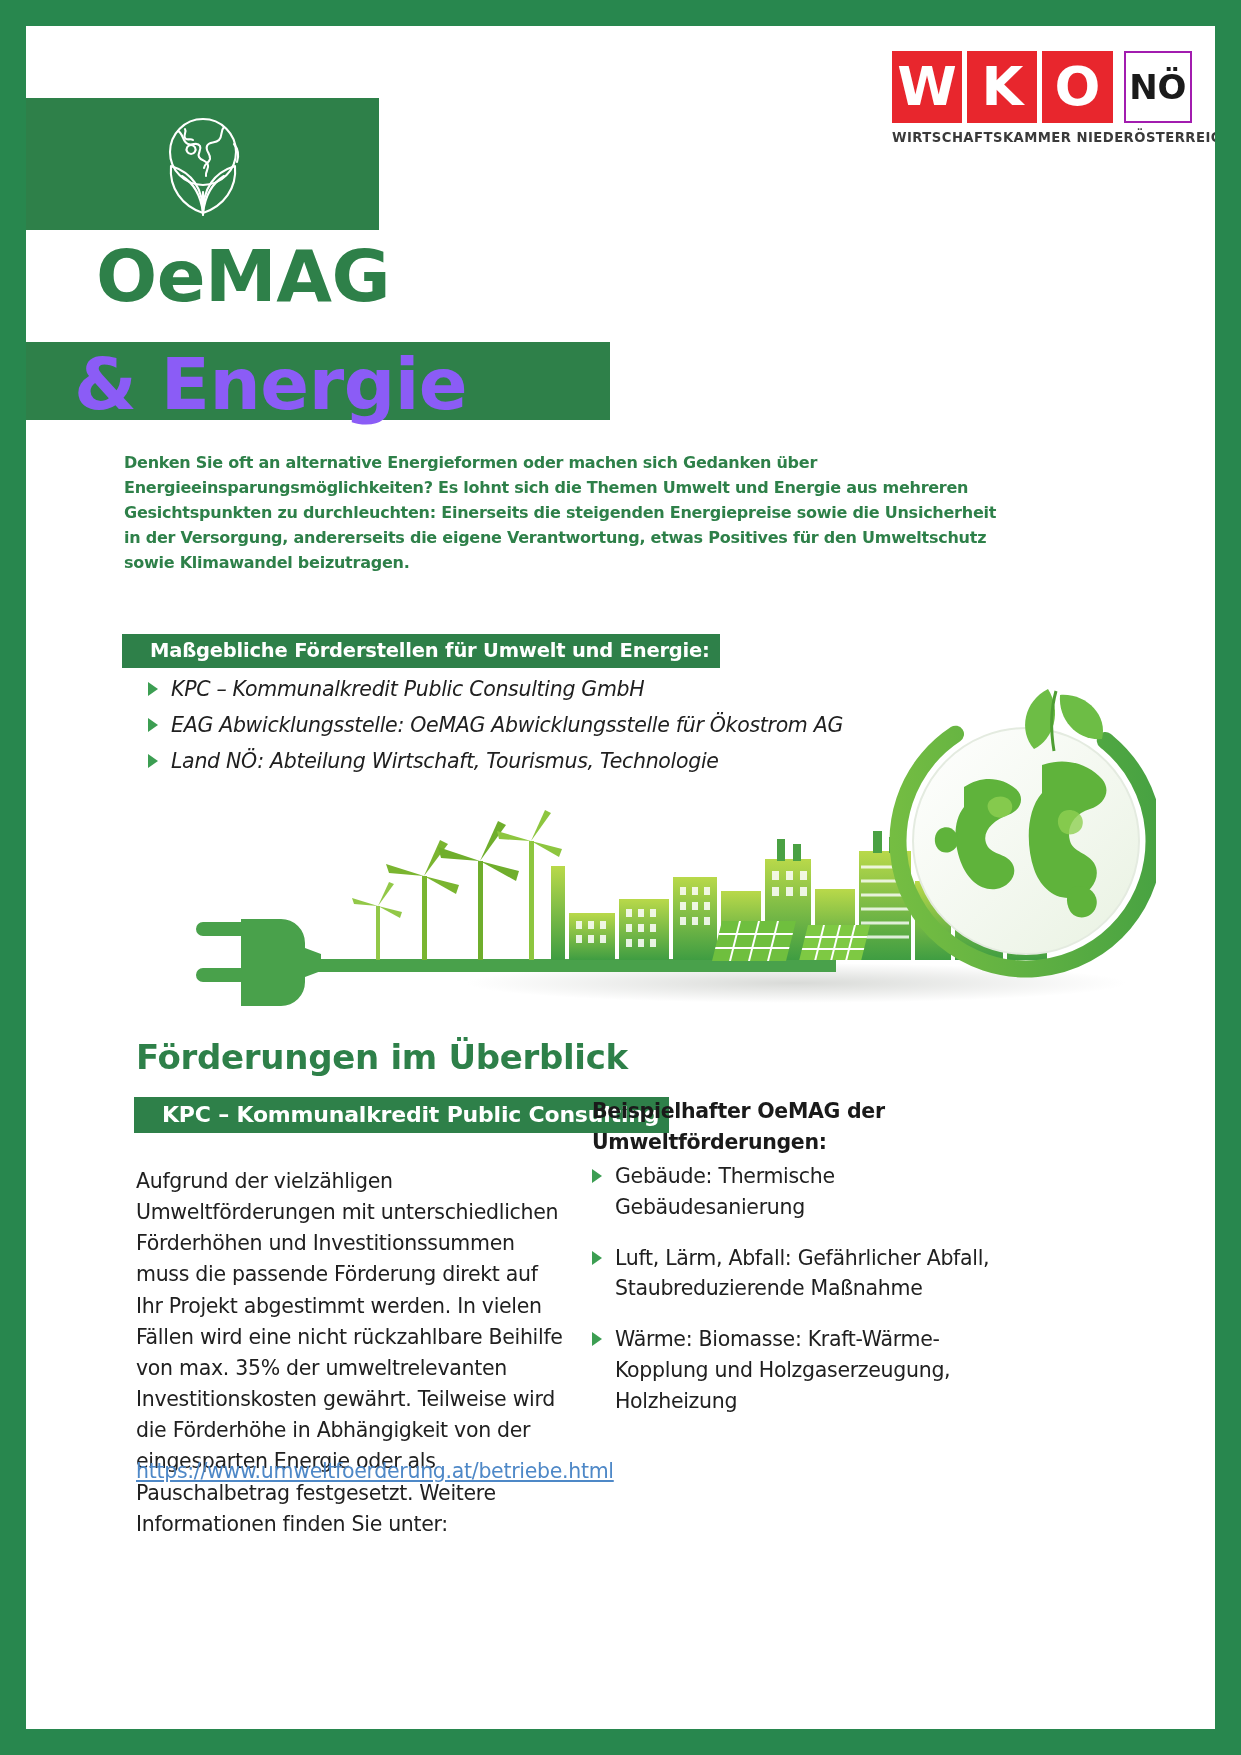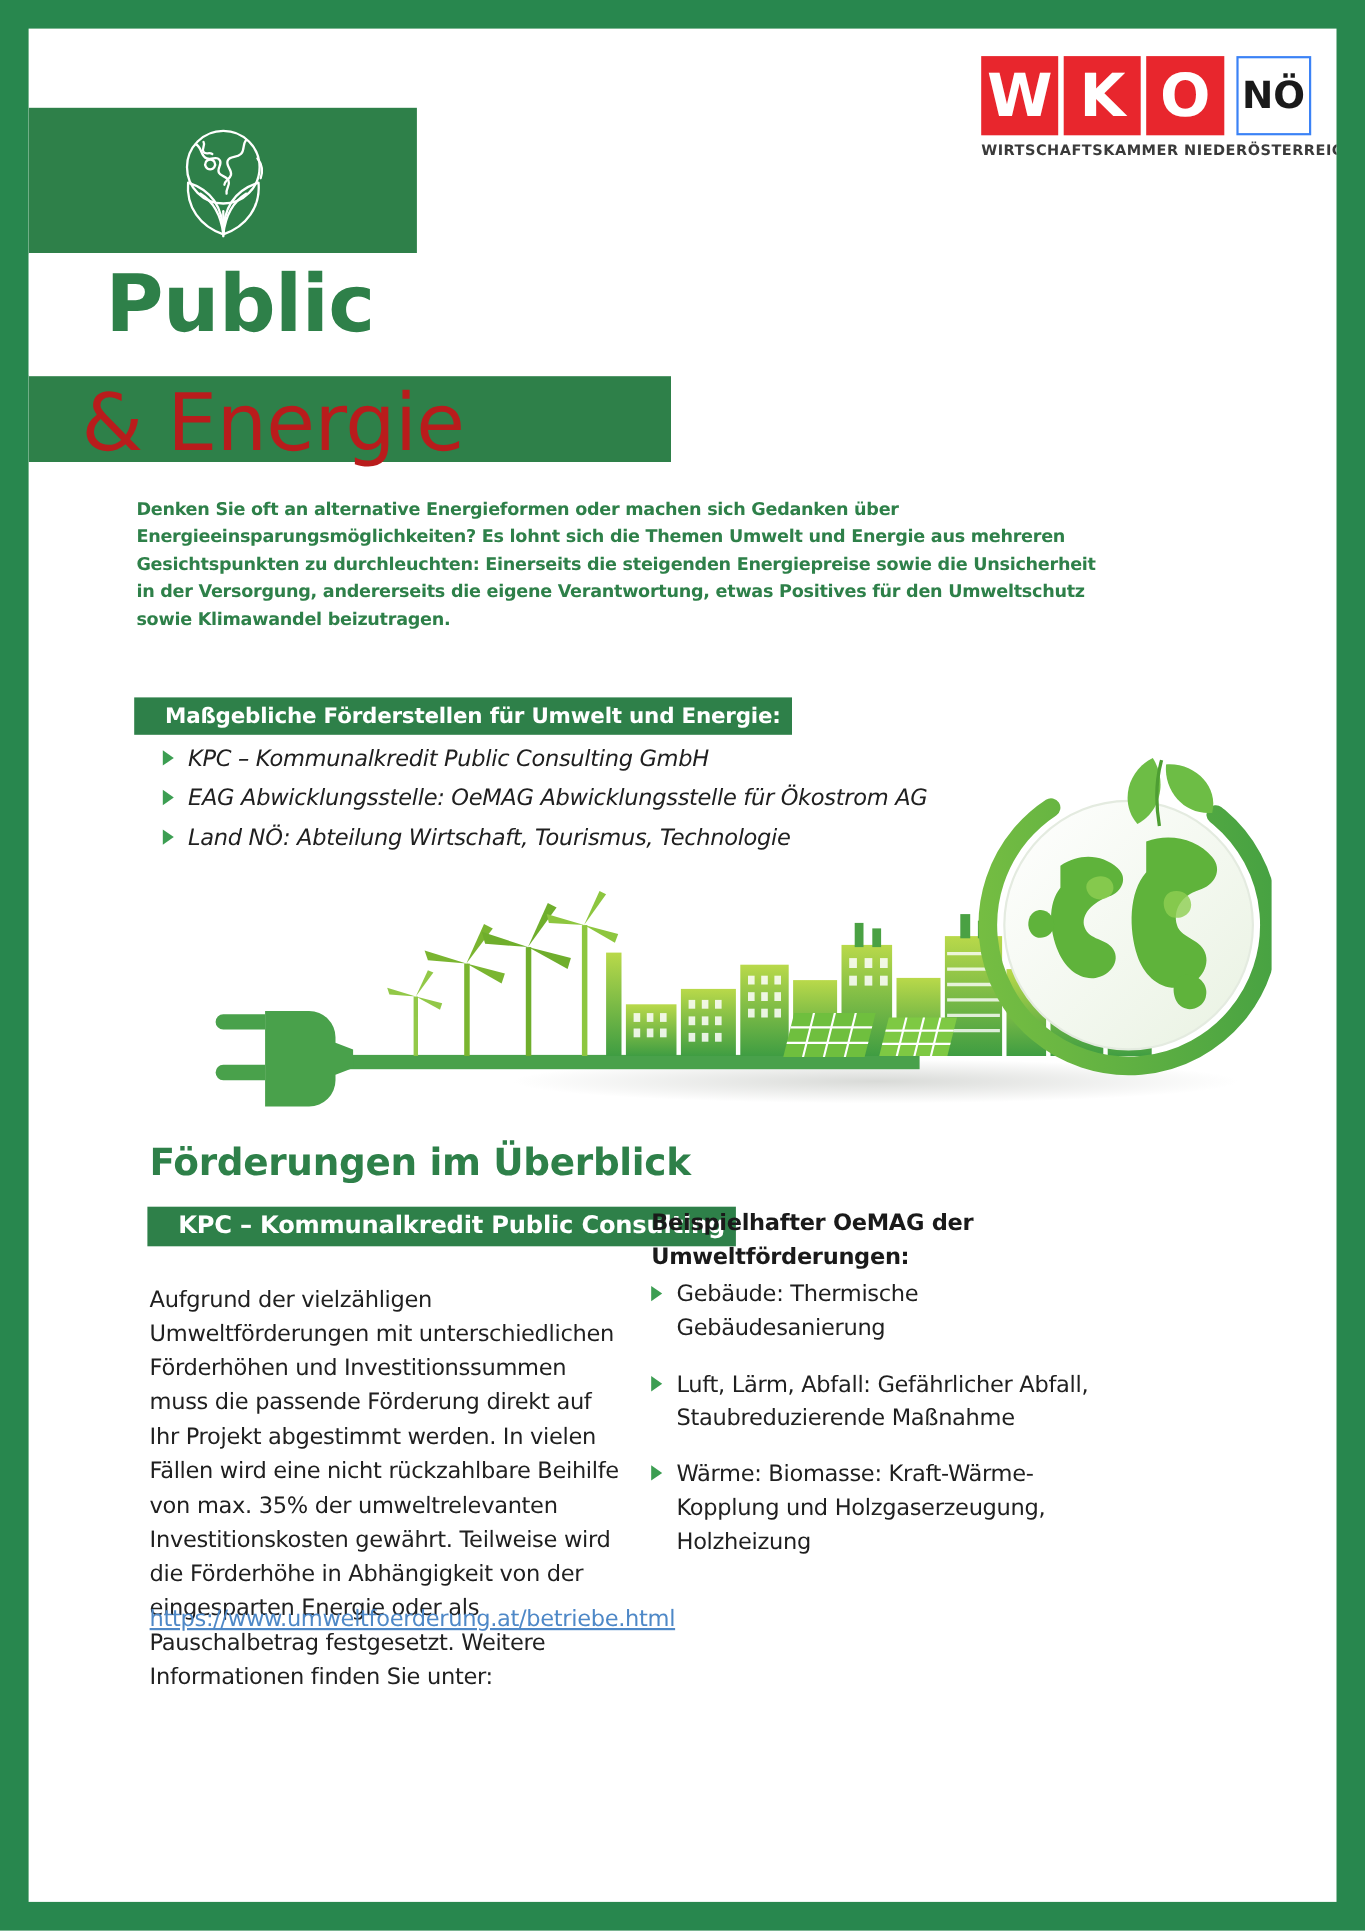--- a/index.html
+++ b/index.html
@@ -42,21 +42,21 @@
     background: #e8262d;
     width: 72px; height: 72px;
     display: flex; align-items: center; justify-content: center;
     color: #ffffff;
     font-weight: bold;
     font-size: 54px;
     line-height: 1;
     font-family: "DejaVu Sans", sans-serif;
   }
   .wko-no {
-    border: 2px solid #3b82f6;
+    border: 2px solid #a21caf;
     width: 70px; height: 72px;
     display: flex; align-items: center; justify-content: center;
     color: #1a1a1a;
     font-weight: bold;
     font-size: 34px;
     font-family: "DejaVu Sans", sans-serif;
     margin-left: 6px;
   }
   #wko-sub {
     margin-top: 7px;
@@ -97,22 +97,22 @@
   #title-line2-bg {
     position: absolute;
     left: 0; top: 316px;
     width: 584px; height: 78px;
     background: #2e8049;
   }
   #title-line2 {
     position: absolute;
     left: 48px; top: 322px;
     font-size: 72px;
-    font-weight: normal;
-    color: #b91c1c;
+    font-weight: bold;
+    color: #8b5cf6;
     letter-spacing: -0.5px;
     line-height: 1;
     font-family: "DejaVu Sans", sans-serif;
   }
 
   
   #intro {
     position: absolute;
     left: 98px; top: 425px;
     width: 880px;
@@ -273,21 +273,21 @@
           <path d="M65 99 C65 72 52 58 33 52 C31 74 44 92 65 99 Z"></path>
           <path d="M65 99 C65 72 78 58 97 52 C99 74 86 92 65 99 Z"></path>
           <path d="M65 99 C63 82 57 70 44 62"></path>
           <path d="M65 99 C67 82 73 70 86 62"></path>
           <path d="M65 101 L65 78"></path>
         </g>
       </svg>
     </div>
 
     <div id="title-line1-bg"></div>
-    <div id="title-line1">Public</div>
+    <div id="title-line1">OeMAG</div>
     <div id="title-line2-bg"></div>
     <div id="title-line2">&amp; Energie</div>
 
     <p id="intro">Denken Sie oft an alternative Energieformen oder machen sich Gedanken über Energieeinsparungsmöglichkeiten? Es lohnt sich die Themen Umwelt und Energie aus mehreren Gesichtspunkten zu durchleuchten: Einerseits die steigenden Energiepreise sowie die Unsicherheit in der Versorgung, andererseits die eigene Verantwortung, etwas Positives für den Umweltschutz sowie Klimawandel beizutragen.</p>
 
     <div id="foerderstellen-banner" class="banner">Maßgebliche Förderstellen für Umwelt und Energie:</div>
 
     <svg id="illustration" viewBox="0 0 1000 330">
       <defs>
         <linearGradient id="gBld" x1="0" y1="1" x2="0" y2="0">

